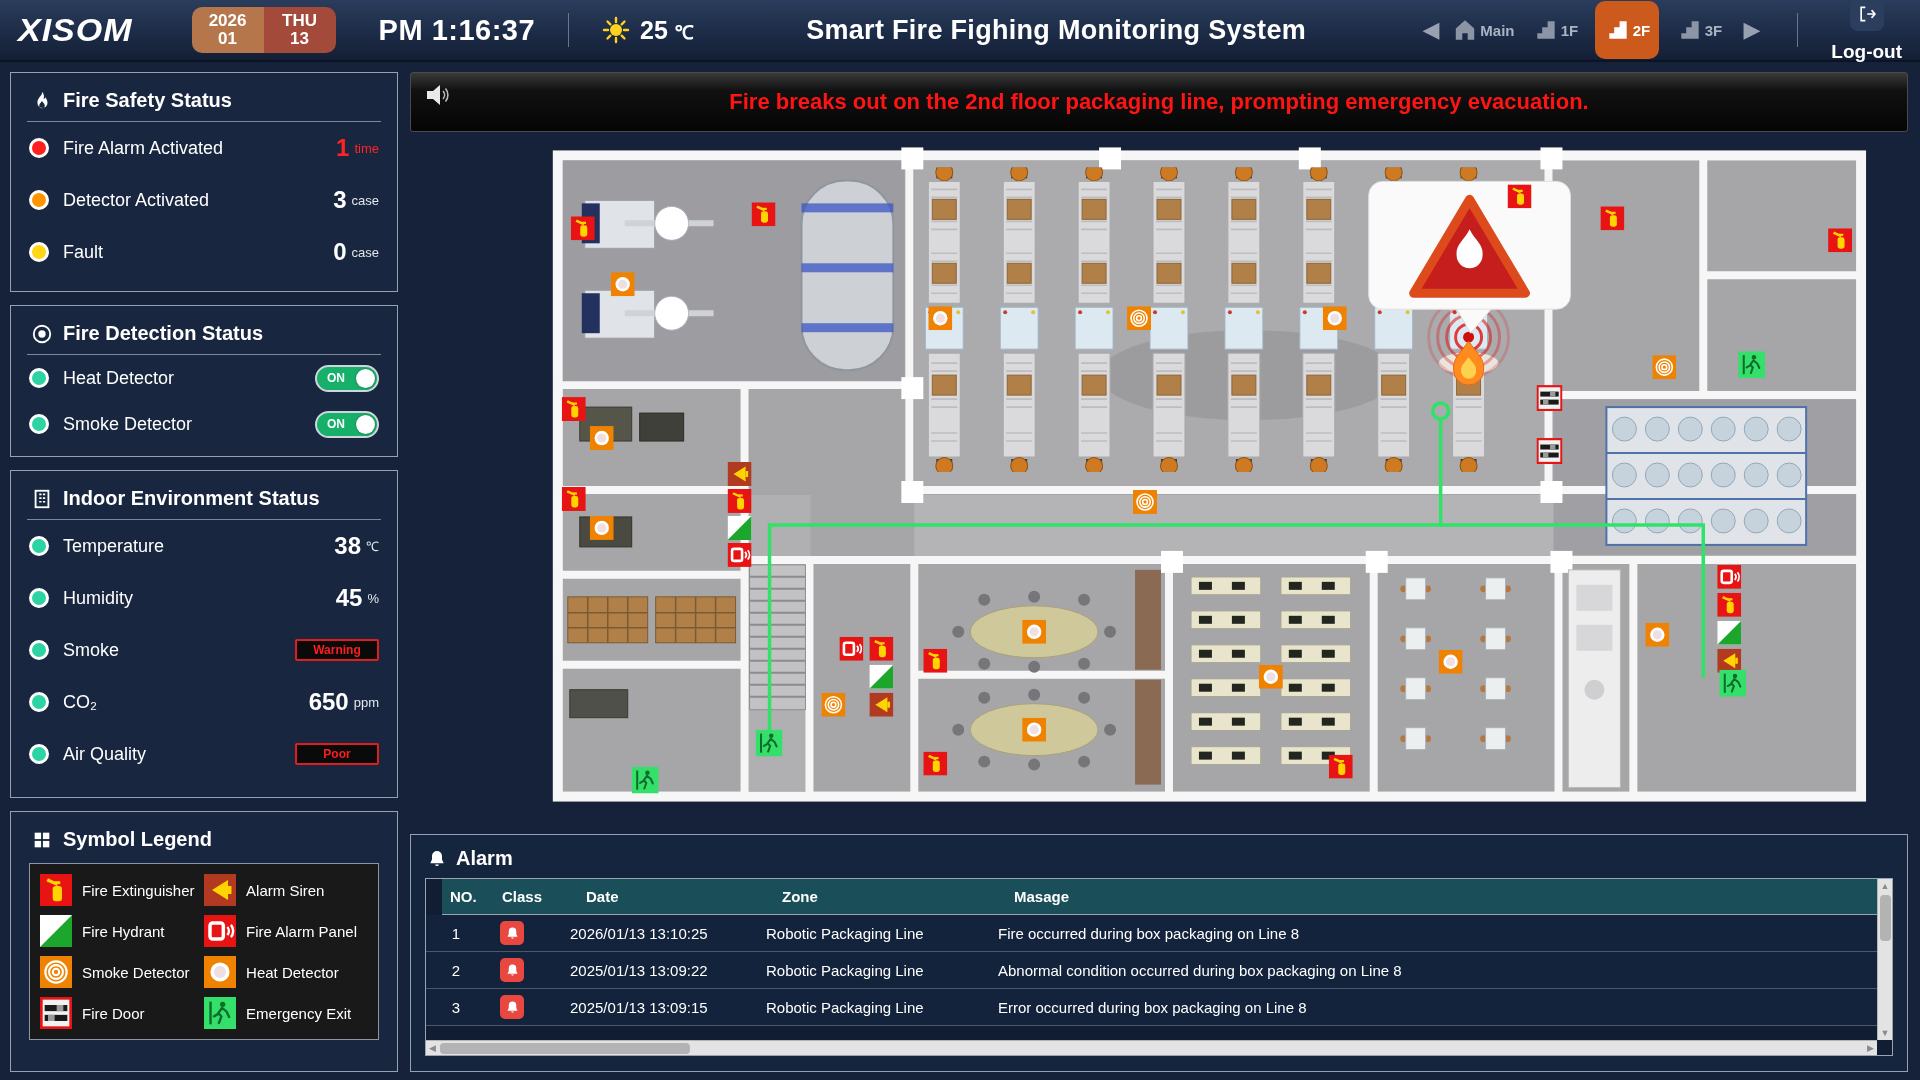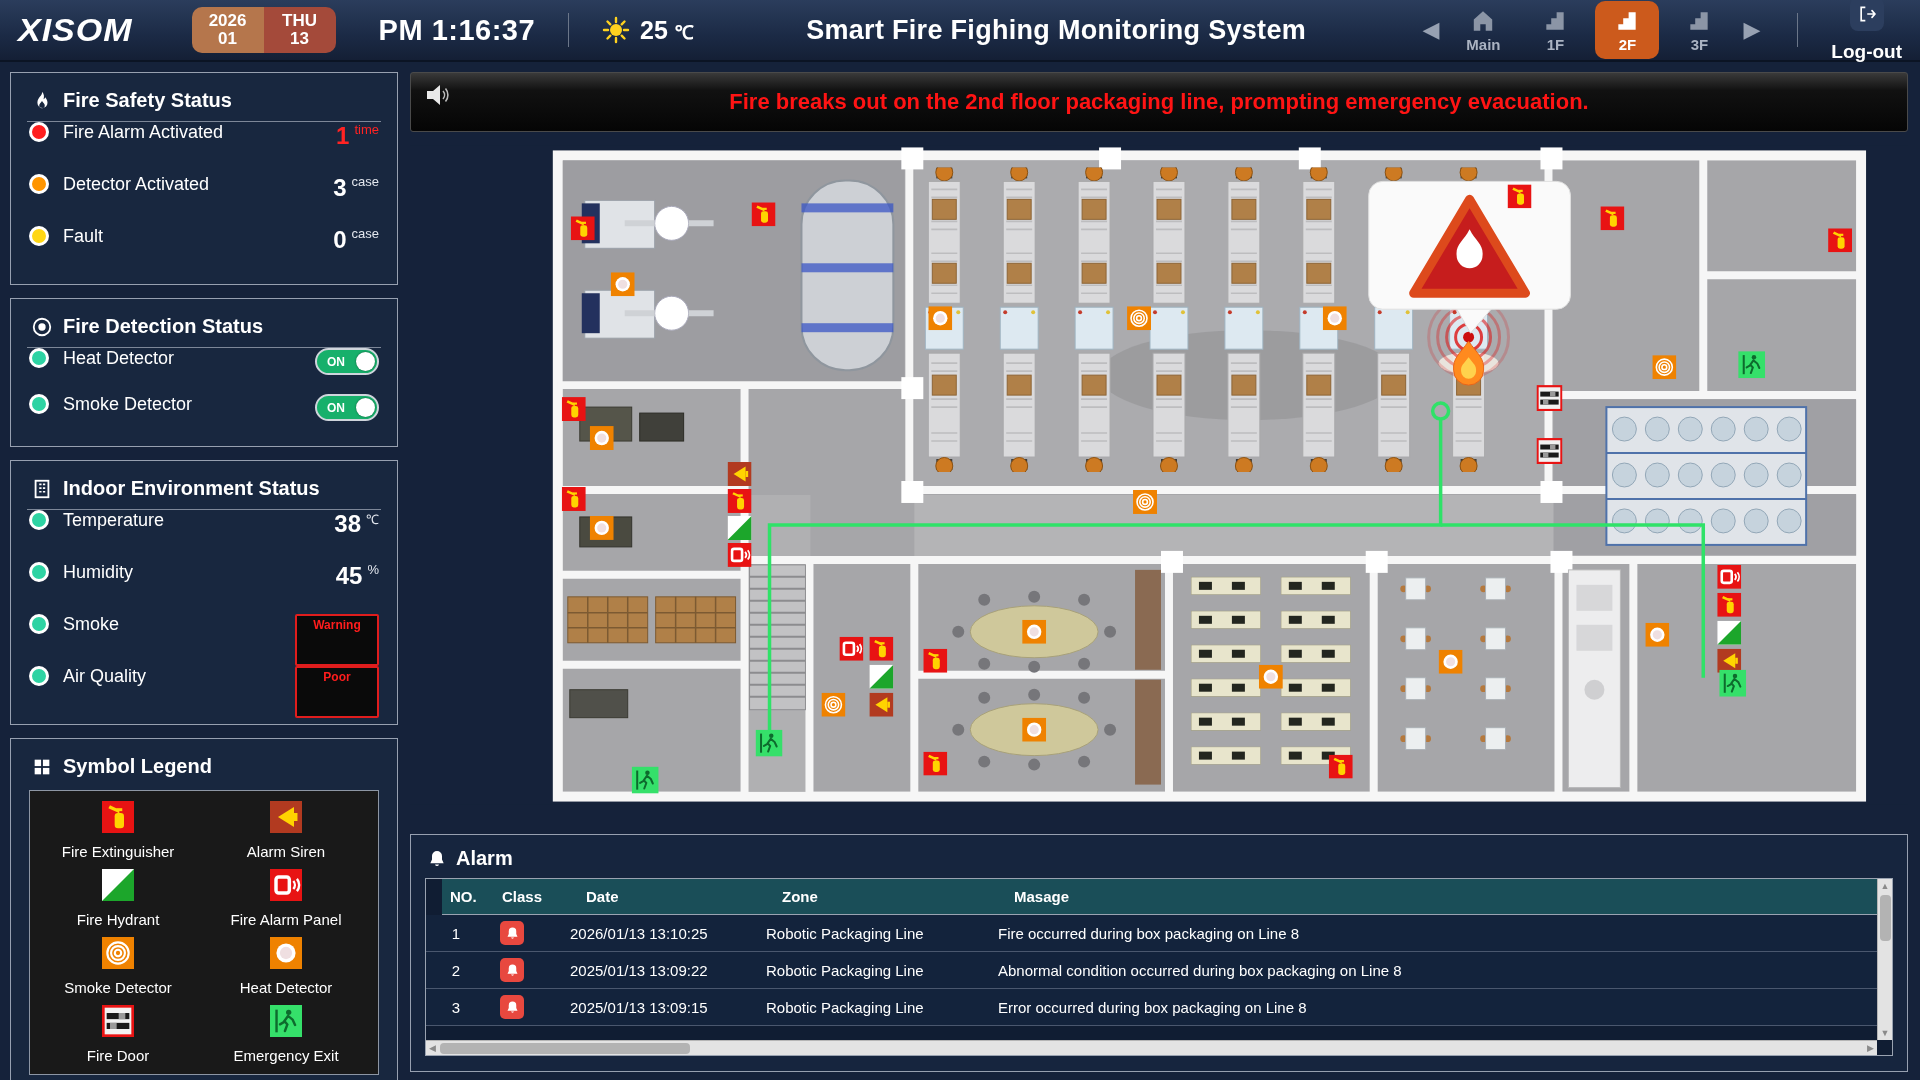--- a/index.html
+++ b/index.html
@@ -20,49 +20,49 @@
   .datebadge{ display:flex; border-radius:10px; overflow:hidden; margin-left:26px; }
   .datebadge .half{ width:72px; padding:5px 0; text-align:center; font-weight:bold; line-height:1.05; font-size:17px; }
   .datebadge .ym{ background:#b5764c; }
   .datebadge .wd{ background:#a44a3a; }
   .clock{ font-size:29px; font-weight:bold; margin-left:10px; letter-spacing:.5px;}
   .vdiv{ width:1px; height:34px; background:#6b7689; }
   .weather{ display:flex; align-items:center; gap:10px; font-size:25px; font-weight:bold; }
   .apptitle{ flex:1; text-align:center; font-size:27px; font-weight:bold; letter-spacing:.3px; }
   .floornav{ display:flex; align-items:center; gap:8px; }
   .navarrow{ background:none; border:none; color:#97a1b2; font-size:22px; cursor:pointer; padding:4px; }
-  .floorbtn{ background:none; border:none; color:#aab3c2; width:64px; height:58px; display:flex; flex-direction:column;
+  .floorbtn{ background:none; border:none; color:#aab3c2; width:64px; height:58px; display:flex; flex-direction:row;
              align-items:center; justify-content:center; gap:2px; font-size:15px; font-weight:bold; cursor:pointer; border-radius:10px;}
   .floorbtn svg{ width:26px; height:26px; fill:#8b95a6; }
   .floorbtn.active{ background:#cc5a1c; color:#fff; }
   .floorbtn.active svg{ fill:#fff; }
   .logout{ display:flex; align-items:center; gap:10px; font-size:19px; font-weight:bold; background:none; border:none; color:#fff; cursor:pointer;flex-direction:column; }
   .logout .ic{ width:34px; height:34px; background:#2c3e5e; border-radius:8px; display:flex; align-items:center; justify-content:center; }
 
   
   .sidebar{ position:absolute; left:10px; top:72px; width:388px; bottom:8px; display:flex; flex-direction:column; gap:13px; }
   .panel{ border:1px solid #97a0b0; background:#18273f; padding:8px 16px 6px 16px; }
   .p-head{ display:flex; align-items:center; gap:10px; padding:8px 0 9px 4px; border-bottom:1px solid #7d8798; }
   .p-head svg{ width:22px; height:22px; }
   .p-title{ font-size:20px; font-weight:bold; }
-  .row{ display:flex; padding:0 2px; height:52px; }
+  .row{ display:flex; align-items:center; padding:0 2px; height:52px; }
   .dot{ width:20px; height:20px; border-radius:50%; border:3px solid #fff; margin-right:14px; flex:0 0 auto; }
   .rlabel{ font-size:18px; flex:1; }
   .rval{ font-size:24px; font-weight:bold; }
   .runit{ font-size:13px; color:#e3e7ee; margin-left:5px; }
   .alertval{ color:#ff2323; } .alertunit{ color:#ff2323; }
   .badge{ background:#0a0a0a; border:2px solid #e01d1d; color:#ff1d1d; font-weight:bold;
           font-size:12px; padding:2px 0; width:84px; text-align:center; border-radius:2px; }
   .toggle{ width:64px; height:27px; background:#17b06b; border:2px solid #cfd5dc; border-radius:15px;
            position:relative; display:flex; align-items:center; cursor:pointer; }
   .toggle .t-on{ font-size:12px; font-weight:bold; color:#fff; margin-left:10px; }
   .toggle .knob{ position:absolute; right:2px; width:19px; height:19px; background:#fff; border-radius:50%; box-shadow:0 0 2px #0008; }
   .legendbox{ margin:10px 2px 10px 2px; background:#191919; border:1px solid #8d96a4; padding:10px 10px;
               display:grid; grid-template-columns:1fr 1.05fr; row-gap:9px; column-gap:8px; }
-  .litem{ display:flex; align-items:center; gap:10px;flex-direction:column; }
+  .litem{ display:flex; align-items:center; gap:10px; }
   .litem svg{ width:32px; height:32px; flex:0 0 auto; }
   .litem span{ font-size:15px; }
 
   
   .main{ position:absolute; left:410px; right:12px; top:72px; bottom:8px; }
   .banner{ position:absolute; top:0; left:0; right:0; height:60px;
            background:linear-gradient(180deg,#3a3a3a 0%,#111 30%,#050505 100%);
            border:1px solid #4a4a4a; border-radius:3px; display:flex; align-items:center; justify-content:center; }
   .banner .msg{ color:#ff1414; font-weight:bold; font-size:22px; }
   .banner .spk{ position:absolute; left:12px; top:7px; }
@@ -317,20 +317,26 @@
       <span class="rval">45</span>
       <span class="runit">%</span>
     </div>
     <div class="row">
       <span class="dot" style="background:#2ed3a3"></span>
       <span class="rlabel">Smoke</span>
       <span class="badge">Warning</span>
     </div>
     <div class="row">
       <span class="dot" style="background:#2ed3a3"></span>
+      <span class="rlabel">CO₂</span>
+      <span class="rval">650</span>
+      <span class="runit">ppm</span>
+    </div>
+    <div class="row">
+      <span class="dot" style="background:#2ed3a3"></span>
       <span class="rlabel">Air Quality</span>
       <span class="badge">Poor</span>
     </div>
   </section>
 
   <section class="panel" style="flex:1">
     <div class="p-head" style="border-bottom:none; padding-bottom:2px;">
       <svg viewBox="0 0 24 24">
         <rect x="4" y="4" width="7" height="7" fill="#fff"></rect>
           <rect x="13" y="4" width="7" height="7" fill="#fff"></rect>

